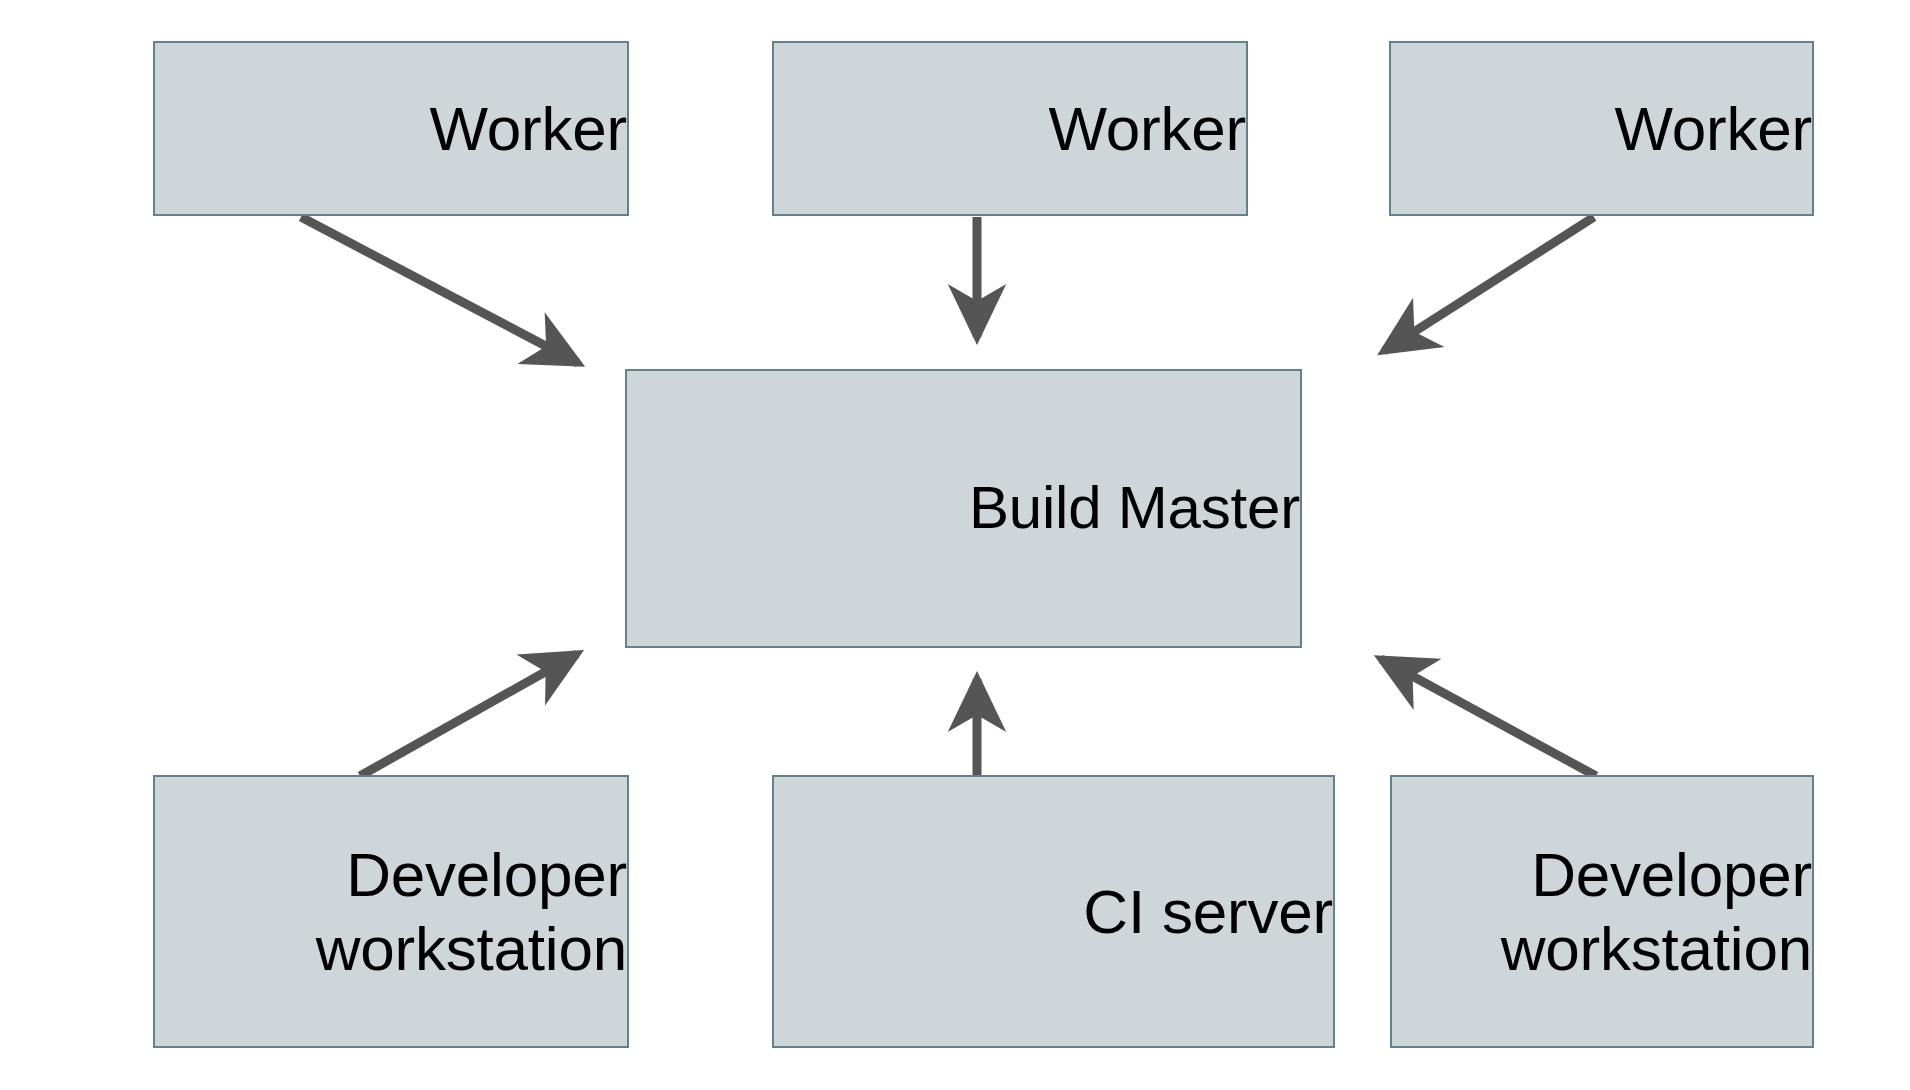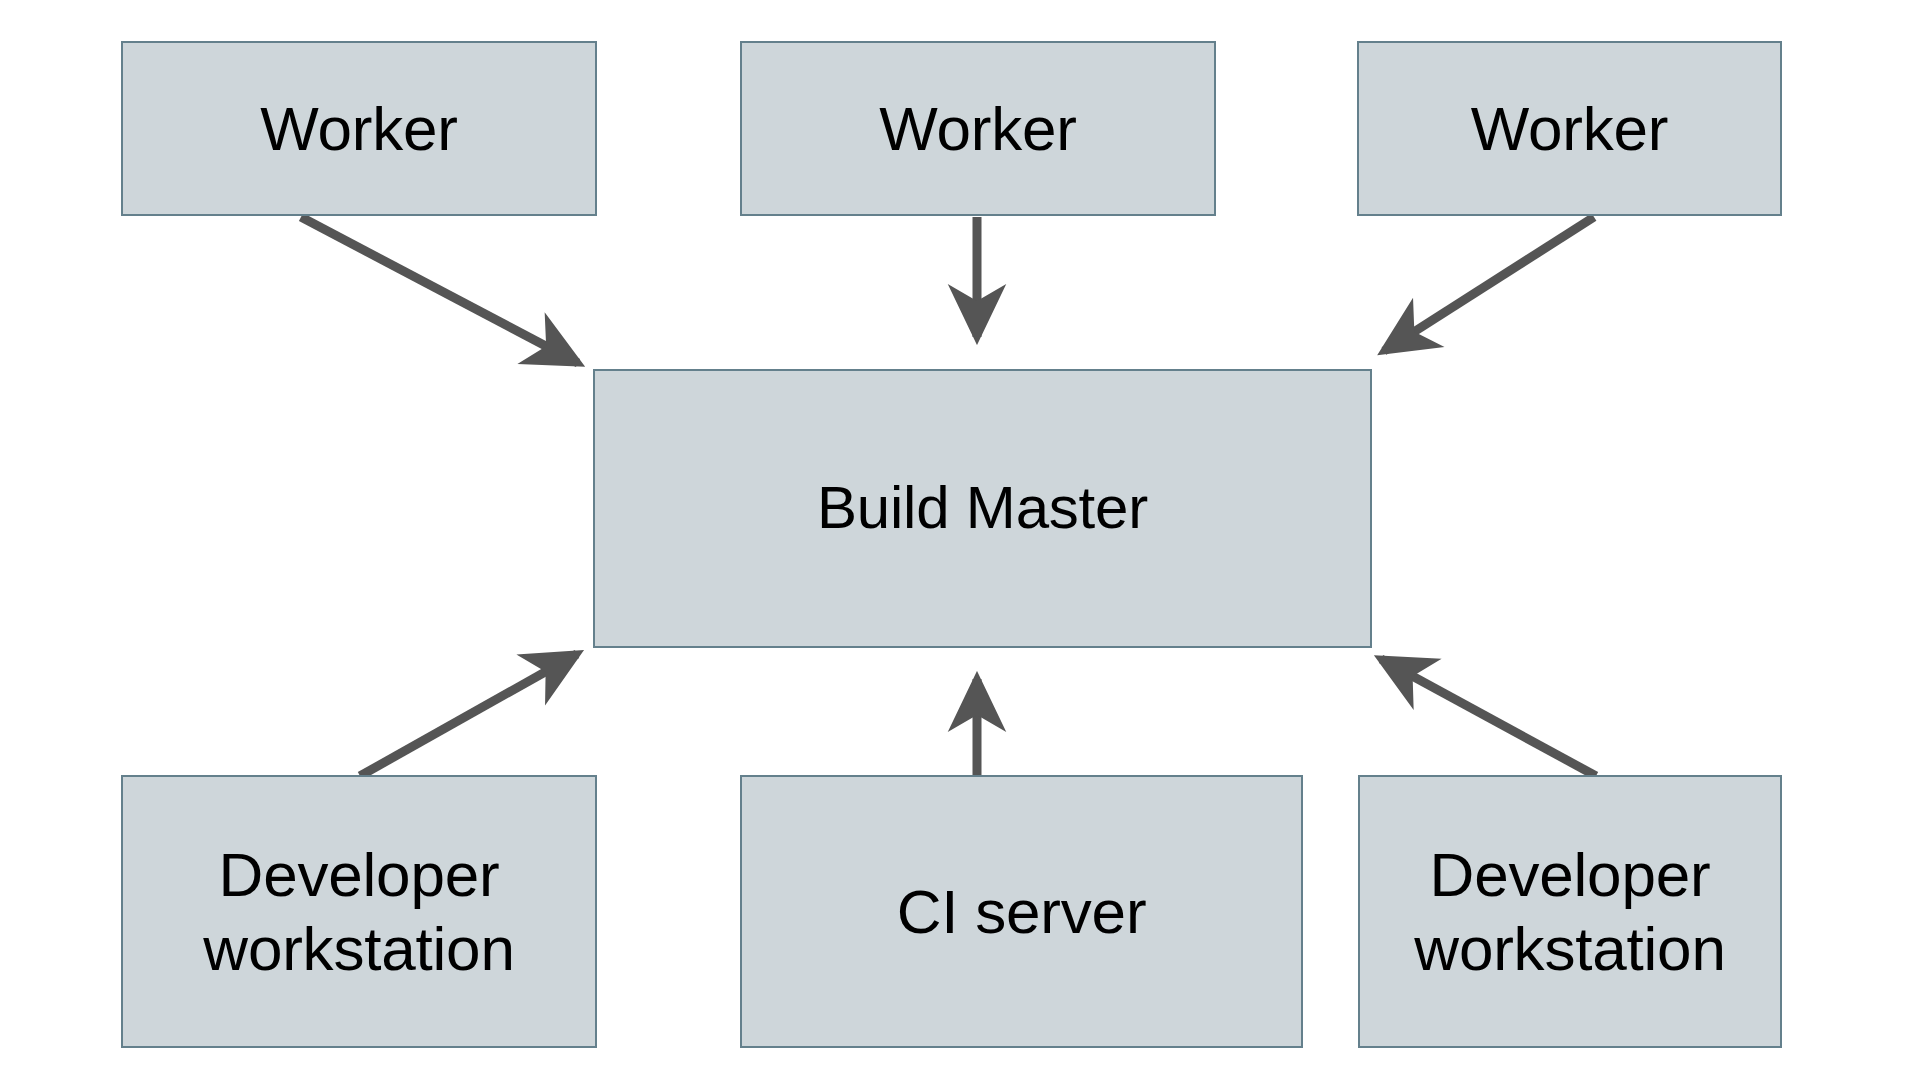--- a/index.html
+++ b/index.html
@@ -16,47 +16,48 @@
     font-family: "Liberation Sans", sans-serif;
   }
   .node {
     position: absolute;
     box-sizing: border-box;
     background: #ced6da;
     border: 2px solid #64808c;
     display: flex;
     align-items: center;
     justify-content: center;
-    text-align: center;
+    text-align: right;
     color: #000000;
     font-family: "Liberation Sans", sans-serif;
     font-weight: 400;
     line-height: 1.18;
     letter-spacing: -0.2px;
     white-space: pre-line;
     user-select: none;
+    margin-left: 32px;
   }
   .node-label {
     display: block;
     width: 100%;
     white-space: pre-line;
   }
   #edges {
     position: absolute;
     left: 0;
     top: 0;
     width: 1910px;
     height: 1090px;
     pointer-events: none;
   }
   
   #node-worker-left      { left: 121px;  top: 41px;  width: 476px; height: 175px; font-size: 62px; }
   #node-worker-center    { left: 740px;  top: 41px;  width: 476px; height: 175px; font-size: 62px; }
   #node-worker-right     { left: 1357px; top: 41px;  width: 425px; height: 175px; font-size: 62px; }
-  #node-build-master     { left: 593px;  top: 369px; width: 779px; height: 279px; font-size: 60px; }
+  #node-build-master     { left: 593px;  top: 369px; width: 677px; height: 279px; font-size: 60px; }
   #node-dev-left         { left: 121px;  top: 775px; width: 476px; height: 273px; font-size: 62px; }
   #node-ci-server        { left: 740px;  top: 775px; width: 563px; height: 273px; font-size: 62px; }
   #node-dev-right        { left: 1358px; top: 775px; width: 424px; height: 273px; font-size: 62px; }
 </style>
 </head>
 <body>
 
 <div id="canvas">
 
   <svg id="edges" viewBox="0 0 1910 1090" width="1910" height="1090" xmlns="http://www.w3.org/2000/svg">

